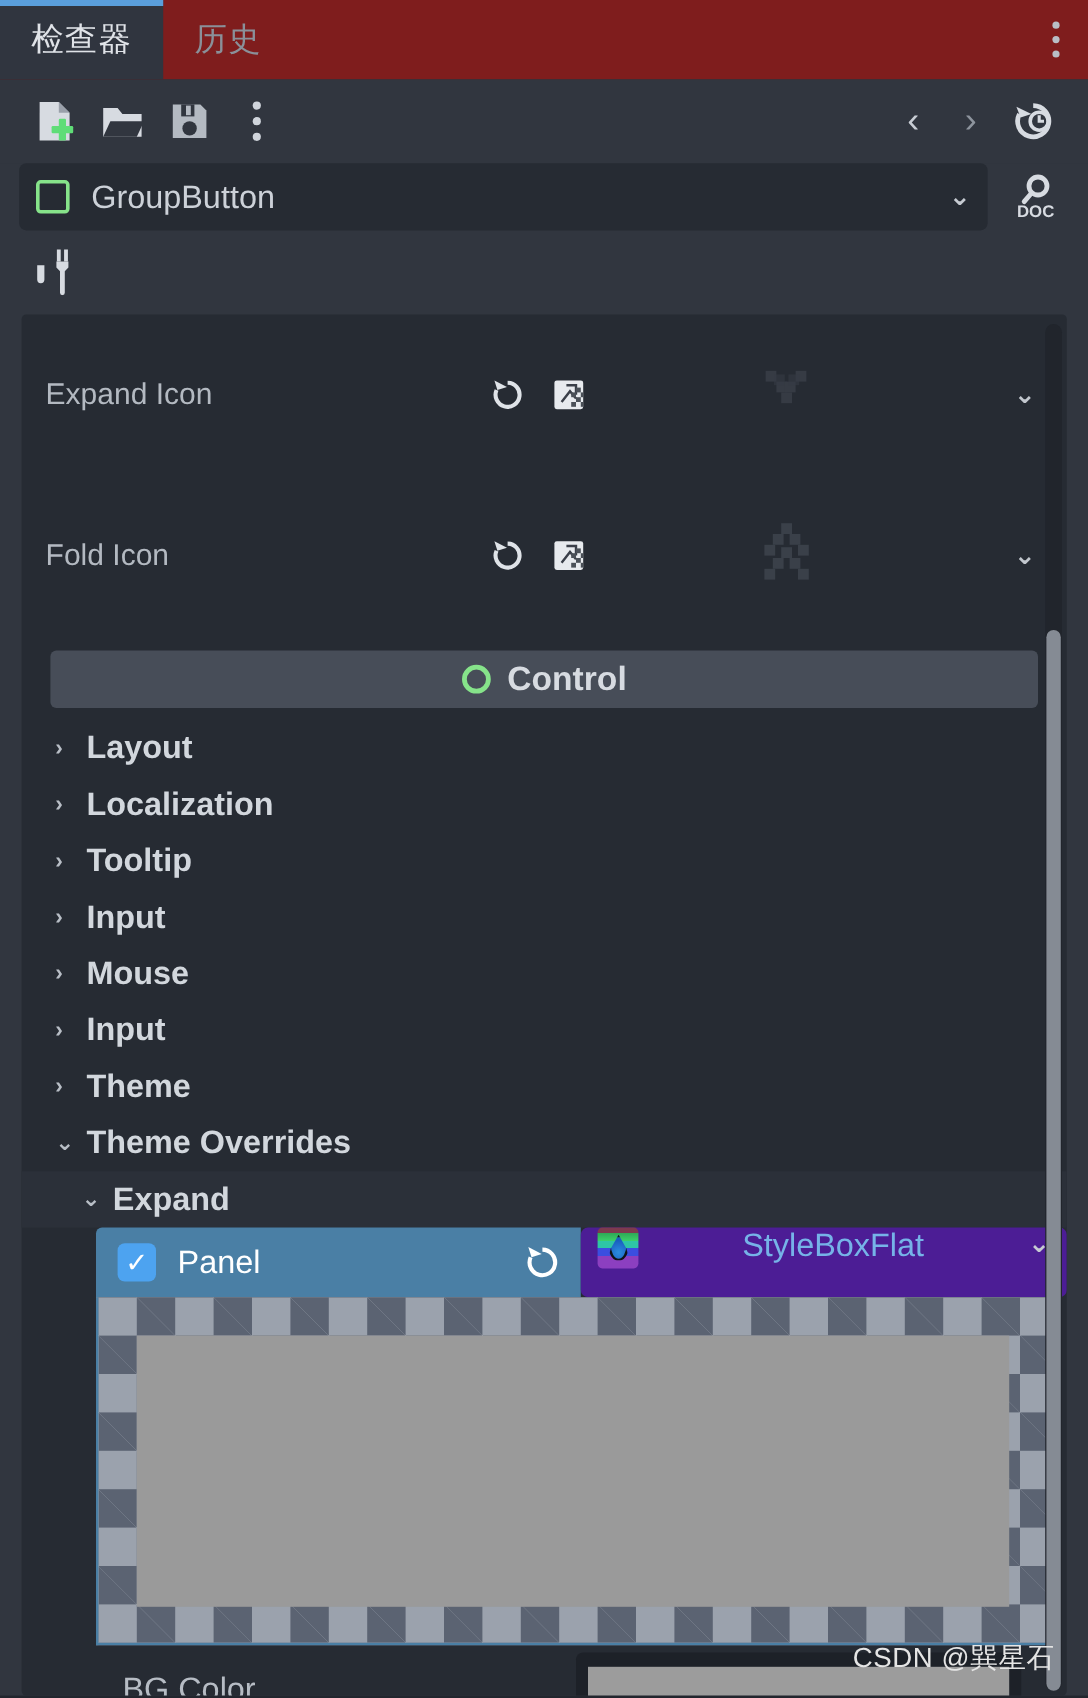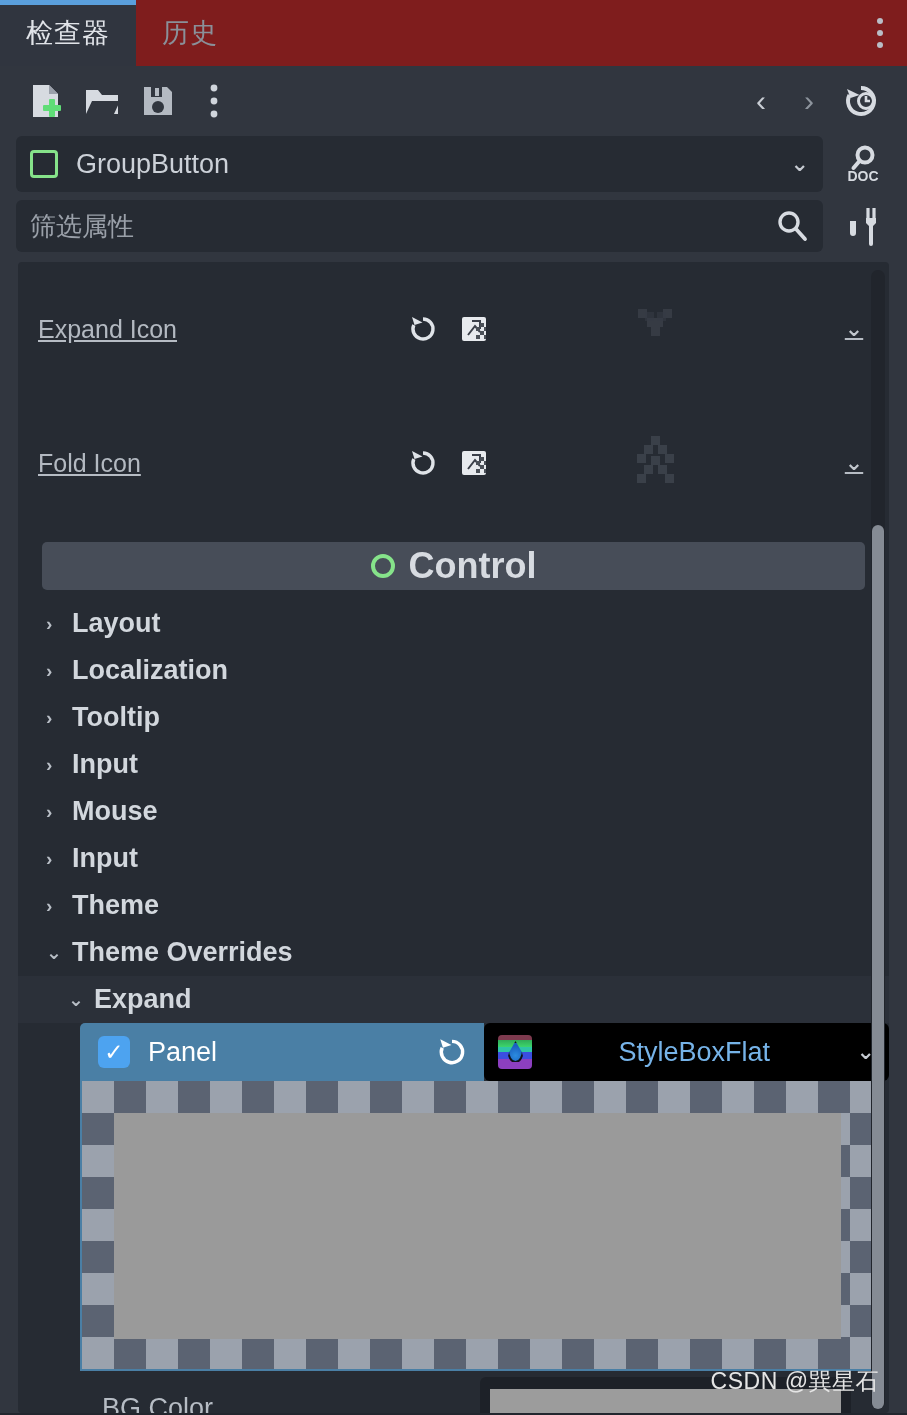--- a/index.html
+++ b/index.html
@@ -64,35 +64,35 @@
   }
   .filter-placeholder { flex: 1; font-size: 26px; color: #9aa0a9; }
 
   
   .prop-scroll {
     position: relative; background: #262b33; margin: 0 18px 0 18px;
     border-radius: 4px; height: 1151px; overflow: hidden;
   }
   .prop-row {
     display: flex; align-items: center; position: relative;
-    color: #b6bcc4; font-size: 25px; text-decoration: underline;
+    color: #b6bcc4; font-size: 25px;
   }
   .icon-row { height: 134px; padding-left: 20px; }
   .icon-row .lbl { width: 370px; color: #b3b9c1; }
   .icon-row .mini-icons { display: flex; align-items: center; gap: 22px; }
   .thumb-cell { flex: 1; display: flex; align-items: center; justify-content: center; }
   .icon-row .chev { width: 70px; text-align: center; color: #c2c7ce; font-size: 22px; font-weight: bold; }
 
   
   .class-header {
     margin: 12px 24px 10px 24px; height: 48px; background: #474d58; border-radius: 5px;
     display: flex; align-items: center; justify-content: center; gap: 14px;
   }
   .class-circle { width: 24px; height: 24px; border: 4px solid #86e38a; border-radius: 50%; }
-  .class-name { font-size: 36px; font-weight: bold; color: #d7dbe1; }
+  .class-name { font-size: 28px; font-weight: bold; color: #d7dbe1; }
 
   
   .cat-row {
     height: 47px; display: flex; align-items: center; padding-left: 28px;
     font-size: 27px; font-weight: bold; color: #d2d7dd;
   }
   .cat-arrow { width: 22px; color: #b8bec6; font-size: 19px; margin-right: 4px; }
   .cat-row.sub { padding-left: 50px; background: #2b3039; }
 
   
@@ -104,22 +104,22 @@
     padding-left: 18px; gap: 18px; border-radius: 5px 0 0 0;
   }
   .cb {
     width: 32px; height: 32px; border-radius: 6px; background: #4da3f0;
     display: flex; align-items: center; justify-content: center;
     color: #ffffff; font-size: 23px; font-weight: bold; line-height: 1;
   }
   .panel-label { font-size: 27px; color: #ffffff; flex: 1; }
   .reset-ico { margin-right: 16px; }
   .panel-right {
-    width: 405px; background: #000000; border-radius: 6px;
-    display: flex; align-items: center; padding: 0 14px; gap: 14px;
+    width: 405px; background: #4c1d95; border-radius: 6px;
+    display: flex; align-items: flex-start; padding: 0 14px; gap: 14px;
   }
   .sbf-icon {
     width: 34px; height: 34px; border-radius: 4px; flex: none; overflow: hidden;
     background: linear-gradient(180deg,#7d3a4e 0%,#7d3a4e 14%,#2faa57 14%,#3cd36b 34%,
       #2ec5a6 34%, #2ec5a6 50%, #3b4ee0 50%, #3b4ee0 70%, #8c3fc0 70%, #8c3fc0 100%);
       position: relative;
   }
   .sbf-icon .drop {
     position: absolute; left: 9px; top: 6px; width: 17px; height: 22px;
     background: radial-gradient(circle at 50% 70%, #2b8ce0 0%, #1a5fbf 70%);
@@ -245,27 +245,20 @@
       <div class="tb-btn">
         <svg width="40" height="44" viewBox="0 0 40 44">
           <circle cx="22" cy="13" r="7.5" fill="none" stroke="#d7dbe1" stroke-width="4"></circle>
           <path d="M16.5 19 l-6 7" stroke="#d7dbe1" stroke-width="4" stroke-linecap="round"></path>
           <text x="20" y="39" font-size="14" font-weight="bold" fill="#d7dbe1" text-anchor="middle" font-family="Liberation Sans, sans-serif">DOC</text>
         </svg>
       </div>
     </div>
 
     <div class="filter-row">
-      <div class="filter-box">
-        <div class="filter-placeholder">筛选属性</div>
-        <svg width="34" height="34" viewBox="0 0 34 34">
-          <circle cx="14" cy="13" r="9" fill="none" stroke="#d7dbe1" stroke-width="3.4"></circle>
-          <path d="M21 20 l9 10" stroke="#d7dbe1" stroke-width="3.8" stroke-linecap="round"></path>
-        </svg>
-      </div>
       <div class="tb-btn">
         <svg width="38" height="40" viewBox="0 0 38 40">
           <path d="M9 3 v12 h-3 v12 a3 3 0 0 0 6 0 v-12 h-3 v-12 Z" fill="#d7dbe1"></path>
           <path d="M24 2 v10 M30 2 v10" stroke="#d7dbe1" stroke-width="3.2"></path>
           <path d="M22 12 h10 v5 l-3 3 v18 a2 2 0 0 1 -4 0 v-18 l-3 -3 Z" fill="#d7dbe1"></path>
         </svg>
       </div>
     </div>
 
     <div class="prop-scroll">

